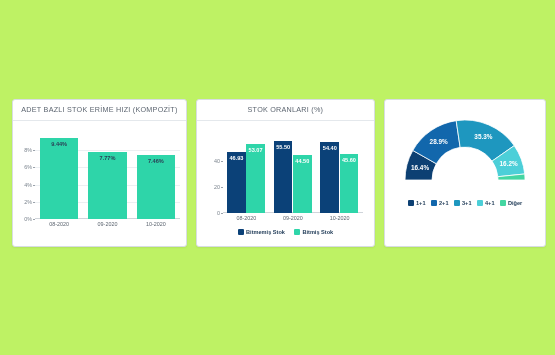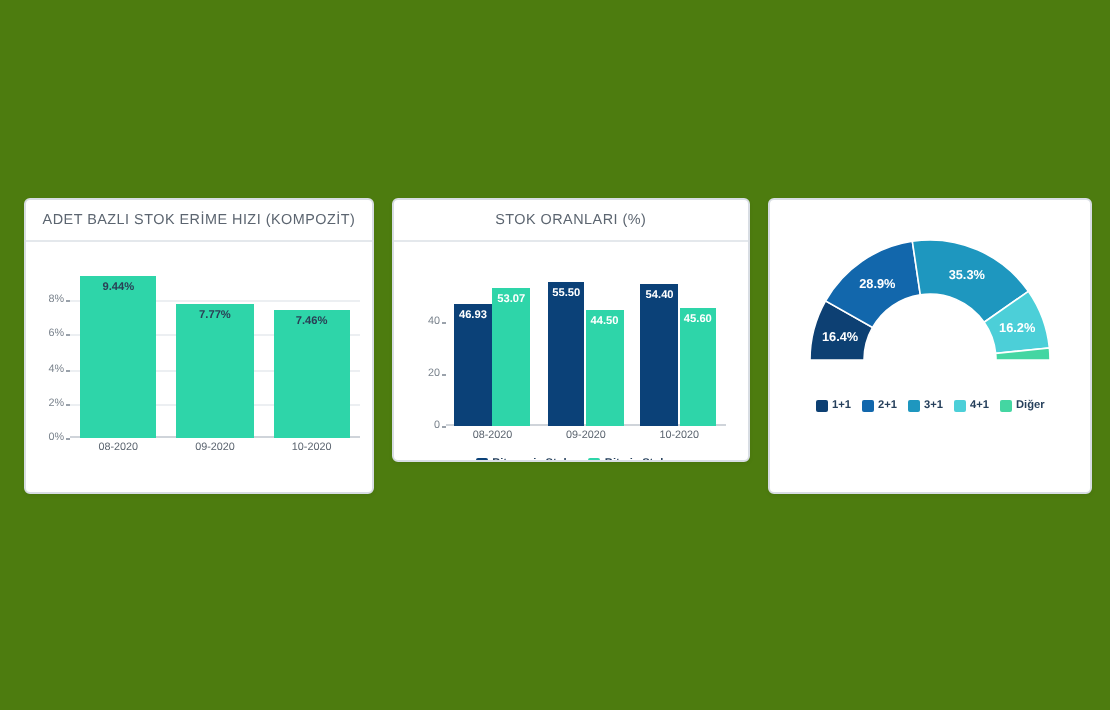--- a/index.html
+++ b/index.html
@@ -10,41 +10,41 @@
   body {
     width: 555px;
     height: 355px;
     font-family: "Liberation Sans", sans-serif;
     overflow: hidden;
   }
   .dashboard {
     position: absolute;
     left: 0; top: 0;
     width: 555px; height: 355px;
-    background: #4d7c0f;
+    background: #bef264;
   }
   .cards-row {
     position: absolute;
     left: 12px;
     top: 99px;
     width: 534px;
     display: flex;
     gap: 9px;
     align-items: flex-start;
   }
   .card {
     background: #ffffff;
     border: 1px solid #d8dde3;
     border-radius: 3px;
     box-shadow: 0 1px 2px rgba(0,0,0,0.06);
     box-sizing: border-box;
     overflow: hidden;
   }
   .card-1 { width: 178px; height: 148px; }
-  .card-2 { width: 182px; height: 132px; }
+  .card-2 { width: 182px; height: 148px; }
   .card-3 { width: 165px; height: 148px; }
 
   .card-title {
     height: 20px;
     line-height: 20px;
     text-align: center;
     font-size: 7.2px;
     letter-spacing: 0.25px;
     color: #5c6570;
     border-bottom: 1px solid #e4e8ec;

